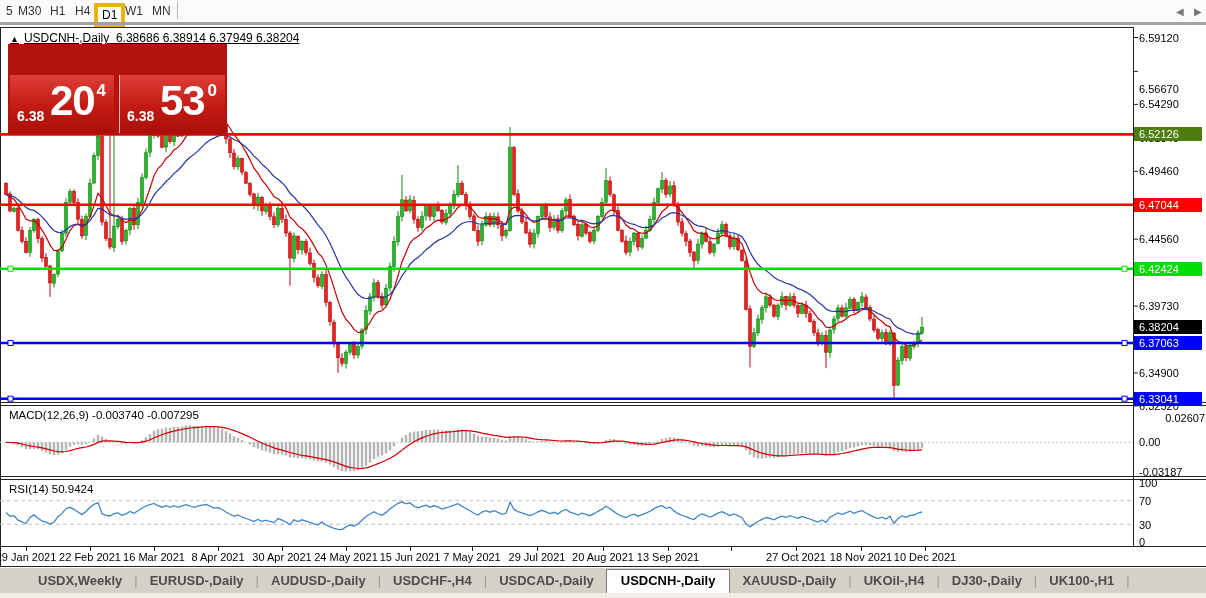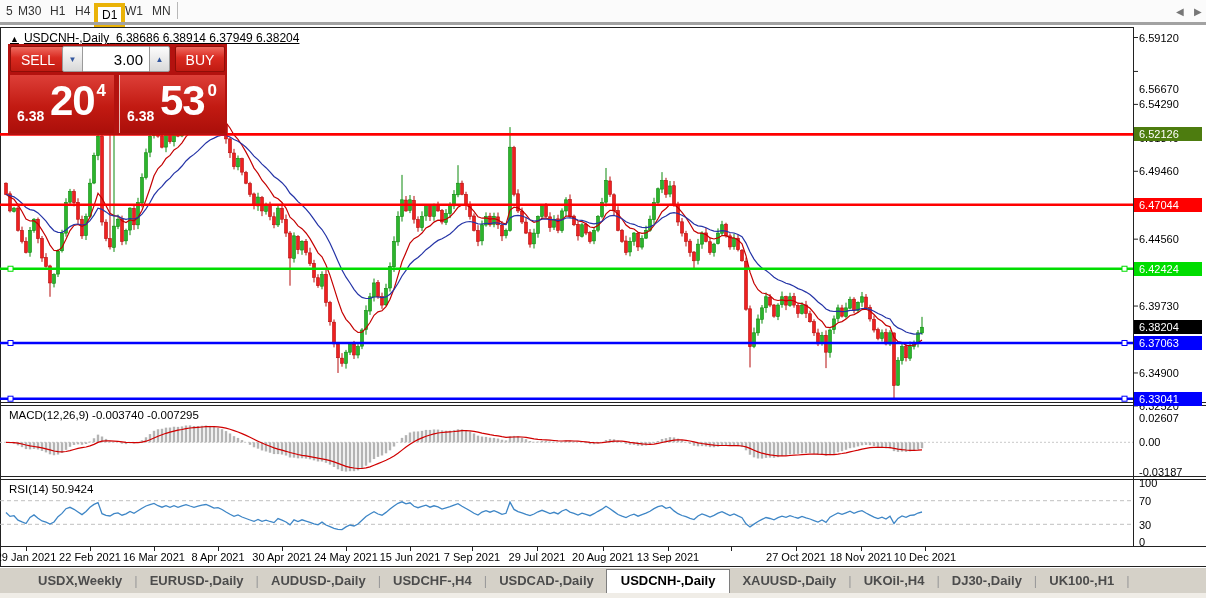--- a/index.html
+++ b/index.html
@@ -826,27 +826,20 @@
       <line x1="0" y1="500.7" x2="1133" y2="500.7" stroke="#c0c0c0" stroke-dasharray="4 3"></line>
       <line x1="0" y1="524.3" x2="1133" y2="524.3" stroke="#c0c0c0" stroke-dasharray="4 3"></line>
       <path d="M6.0 512.5L10.0 516.4L14.0 515.7L18.0 520.1L22.0 521.9L26.0 523.5L30.0 517.5L34.0 514.9L38.0 518.2L42.0 521.0L46.0 522.1L50.0 524.1L54.0 522.0L58.0 516.7L62.0 513.4L66.0 508.7L70.0 507.3L74.0 509.3L78.0 512.0L82.0 514.6L86.0 511.5L90.0 507.3L94.0 504.4L98.0 502.6L102.0 513.7L106.0 515.3L110.0 516.0L114.0 513.7L118.0 512.9L122.0 515.2L126.0 513.9L130.0 511.4L134.0 513.3L138.0 510.8L142.0 508.3L146.0 506.0L150.0 504.7L154.0 503.4L158.0 505.7L162.0 507.2L166.0 505.7L170.0 507.3L174.0 505.7L178.0 507.3L182.0 505.9L186.0 504.6L190.0 506.0L194.0 507.3L198.0 506.1L202.0 505.1L206.0 504.5L210.0 506.1L214.0 508.2L218.0 507.6L222.0 509.5L226.0 512.0L230.0 514.3L234.0 516.4L238.0 514.9L242.0 517.0L246.0 518.5L250.0 520.0L254.0 521.4L258.0 519.5L262.0 521.4L266.0 520.1L270.0 521.5L274.0 522.6L278.0 518.6L282.0 520.2L286.0 522.0L290.0 524.8L294.0 519.9L298.0 521.5L302.0 519.8L306.0 521.1L310.0 522.4L314.0 523.9L318.0 524.8L322.0 522.1L326.0 525.0L330.0 526.7L334.0 528.3L338.0 529.3L342.0 529.6L346.0 526.9L350.0 525.0L354.0 526.0L358.0 524.0L362.0 520.3L366.0 516.5L370.0 514.0L374.0 511.8L378.0 514.0L382.0 515.2L386.0 512.4L390.0 509.1L394.0 506.0L398.0 503.3L402.0 501.8L406.0 503.9L410.0 502.8L414.0 506.3L418.0 507.7L422.0 506.4L426.0 505.1L430.0 507.2L434.0 505.8L438.0 506.9L442.0 509.0L446.0 507.8L450.0 506.6L454.0 505.1L458.0 503.7L462.0 506.2L466.0 508.5L470.0 510.7L474.0 513.3L478.0 515.1L482.0 512.1L486.0 510.6L490.0 512.2L494.0 510.7L498.0 512.3L502.0 514.4L506.0 513.3L510.0 502.1L514.0 509.4L518.0 511.6L522.0 512.9L526.0 514.3L530.0 515.6L534.0 514.0L538.0 511.8L542.0 510.3L546.0 511.9L550.0 513.5L554.0 512.3L558.0 513.9L562.0 511.0L566.0 509.5L570.0 512.1L574.0 513.3L578.0 515.0L582.0 513.1L586.0 514.4L590.0 515.7L594.0 513.7L598.0 511.3L602.0 509.2L606.0 506.2L610.0 508.7L614.0 511.6L618.0 514.5L622.0 516.1L626.0 517.5L630.0 515.5L634.0 514.1L638.0 516.2L642.0 514.6L646.0 513.2L650.0 511.3L654.0 508.6L658.0 506.7L662.0 505.6L666.0 508.4L670.0 507.2L674.0 510.9L678.0 513.7L682.0 515.5L686.0 516.7L690.0 518.3L694.0 519.5L698.0 516.0L702.0 513.9L706.0 515.3L710.0 517.0L714.0 515.3L718.0 513.1L722.0 511.6L726.0 513.7L730.0 515.6L734.0 513.9L738.0 515.9L742.0 517.7L746.0 523.8L750.0 526.9L754.0 524.1L758.0 521.5L762.0 519.4L766.0 517.5L770.0 518.5L774.0 519.8L778.0 517.7L782.0 516.2L786.0 517.3L790.0 515.7L794.0 517.0L798.0 518.2L802.0 516.5L806.0 517.8L810.0 519.0L814.0 520.6L818.0 522.1L822.0 520.0L826.0 522.3L830.0 517.2L834.0 515.0L838.0 512.9L842.0 514.4L846.0 512.8L850.0 511.2L854.0 513.4L858.0 511.7L862.0 510.7L866.0 513.0L870.0 515.1L874.0 517.1L878.0 518.5L882.0 517.1L886.0 519.0L890.0 516.3L894.0 523.5L898.0 518.4L902.0 516.0L906.0 517.4L910.0 515.4L914.0 515.0L918.0 513.0L922.0 512.0" fill="none" stroke="#3e86c6" stroke-width="1.3"></path>
     </svg>
 
   <div id="chart-header">
     <span class="tri">▲</span><span>USDCNH-,Daily</span>&nbsp;&nbsp;<span>6.38686 6.38914 6.37949 6.38204</span>
   </div>
 
   <div id="trade-panel">
-    <div class="tp-row1">
-      <div class="tp-btn" id="sell-btn">SELL</div>
-      <div class="spin-btn" id="spin-down"><span>▼</span></div>
-      <input id="volume-input" value="3.00" style="">
-      <div class="spin-btn" id="spin-up"><span>▲</span></div>
-      <div class="tp-btn" id="buy-btn">BUY</div>
-    </div>
     <div class="tp-cell" id="sell-cell">
       <span class="tp-small">6.38</span>
       <span class="tp-big">20</span>
       <span class="tp-sup">4</span>
     </div>
     <div class="tp-cell" id="buy-cell">
       <span class="tp-small">6.38</span>
       <span class="tp-big">53</span>
       <span class="tp-sup">0</span>
     </div>
@@ -861,21 +854,21 @@
       <div class="ylab" style="top: 98.3975px;">6.54290</div>
       <div class="ylab" style="top: 132.331px;">6.51840</div>
       <div class="ylab" style="top: 165.295px;">6.49460</div>
       <div class="ylab" style="top: 199.229px;">6.47010</div>
       <div class="ylab" style="top: 233.162px;">6.44560</div>
       <div class="ylab" style="top: 266.126px;">6.42180</div>
       <div class="ylab" style="top: 300.06px;">6.39730</div>
       <div class="ylab" style="top: 333.993px;">6.37280</div>
       <div class="ylab" style="top: 366.957px;">6.34900</div>
       <div class="ylab" style="top: 399.921px;">6.32520</div>
-      <div class="ylab" style="top: 412px;">0.02607</div>
+      <div class="ylab" style="top: 412px; text-align: right;">0.02607</div>
       <div class="ylab" style="top: 436px;">0.00</div>
       <div class="ylab" style="top: 466px;">-0.03187</div>
       <div class="ylab" style="top: 477px;">100</div>
       <div class="ylab" style="top: 495px;">70</div>
       <div class="ylab" style="top: 519px;">30</div>
       <div class="ylab" style="top: 536px;">0</div>
       <div class="tag" style="top: 127.37px; background: #4d7c0f;">6.52126</div>
       <div class="tag" style="top: 197.758px; background: rgb(255, 0, 0);">6.47044</div>
       <div class="tag" style="top: 261.747px; background: rgb(0, 221, 0);">6.42424</div>
       <div class="tag" style="top: 335.999px; background: rgb(0, 0, 255);">6.37063</div>
@@ -883,21 +876,21 @@
       <div class="tag" style="top: 320.195px; background: rgb(0, 0, 0);">6.38204</div>
     </div>
   <div id="date-labels">
       <div class="datelab" style="left: 26px;">29 Jan 2021</div>
       <div class="datelab" style="left: 90px;">22 Feb 2021</div>
       <div class="datelab" style="left: 154px;">16 Mar 2021</div>
       <div class="datelab" style="left: 218px;">8 Apr 2021</div>
       <div class="datelab" style="left: 282px;">30 Apr 2021</div>
       <div class="datelab" style="left: 346px;">24 May 2021</div>
       <div class="datelab" style="left: 410px;">15 Jun 2021</div>
-      <div class="datelab" style="left: 472px;">7 Sep 2021</div>
+      <div class="datelab" style="left: 472px;">7 May 2021</div>
       <div class="datelab" style="left: 537px;">29 Jul 2021</div>
       <div class="datelab" style="left: 603px;">20 Aug 2021</div>
       <div class="datelab" style="left: 668px;">13 Sep 2021</div>
       <div class="datelab" style="left: 731px; margin-top: 17px;">5 Oct 2021</div>
       <div class="datelab" style="left: 796px;">27 Oct 2021</div>
       <div class="datelab" style="left: 861px;">18 Nov 2021</div>
       <div class="datelab" style="left: 925px;">10 Dec 2021</div>
     </div>
 
   <div id="tabbar">

